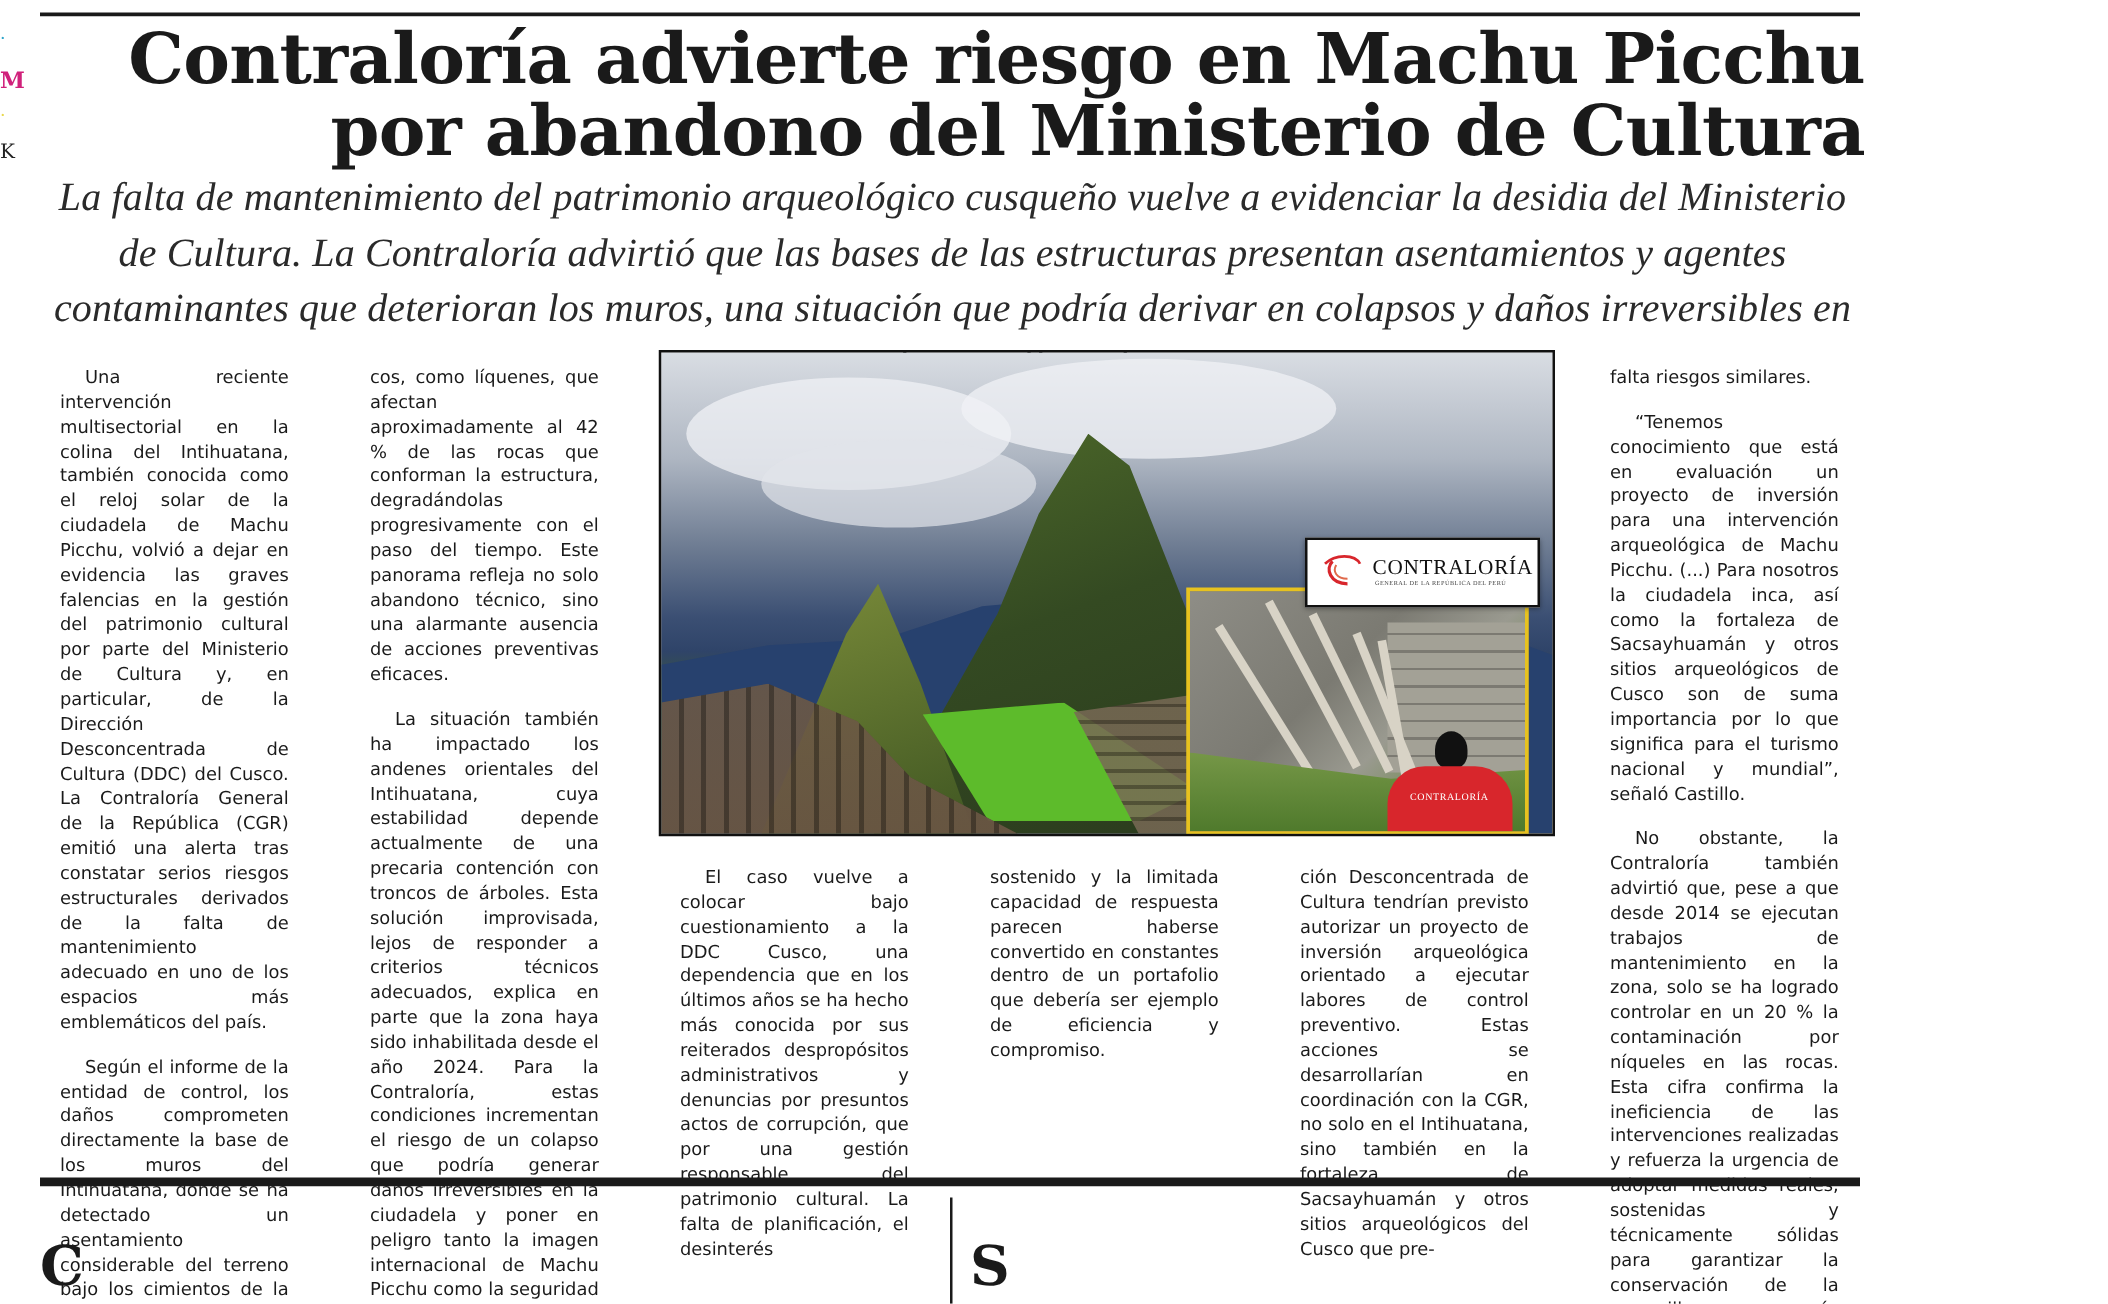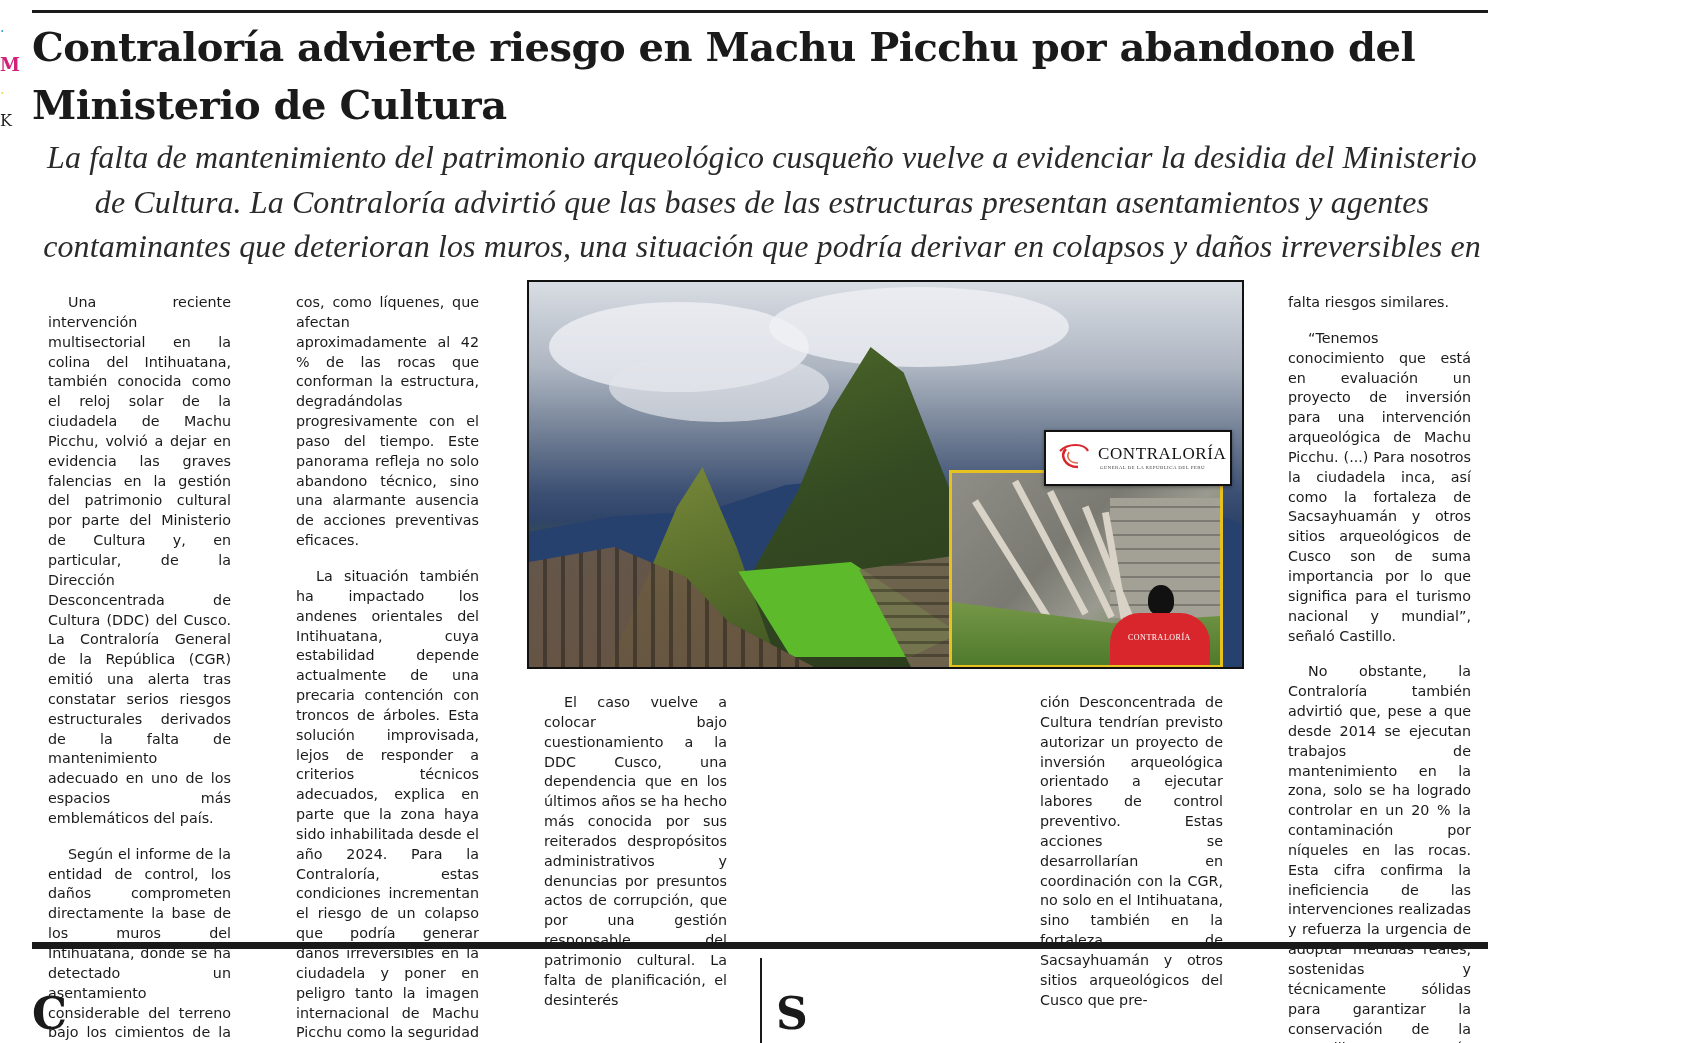--- a/index.html
+++ b/index.html
@@ -8,21 +8,21 @@
     .margin-marks { position: absolute; left: 0; top: 22px; width: 10px; height: 110px; }
     .mark { position: absolute; left: 0; font-family: "DejaVu Serif", serif; font-size: 18px; line-height: 18px; }
     .mark.m1 { top: 0; color: #2aa3c9; font-size: 14px; }
     .mark.m2 { top: 34px; color: #d0217b; font-weight: bold; }
     .mark.m3 { top: 62px; color: #e8d84a; font-size: 14px; }
     .mark.m4 { top: 90px; color: #222; font-size: 16px; }
 
     .top-rule { position: absolute; left: 32px; top: 10px; width: 1456px; height: 3px; background: #1a1a1a; }
 
     .headline { position: absolute; left: 32px; top: 18px; width: 1460px; margin: 0;
-      font-family: "DejaVu Serif", serif; font-weight: bold; font-size: 40px; line-height: 58px; letter-spacing: -0.5px; color: #1a1a1a; }
+      font-family: "DejaVu Serif", serif; font-weight: bold; font-size: 56px; line-height: 58px; letter-spacing: -0.5px; color: #1a1a1a; text-align: right; }
 
     .deck { position: absolute; left: 32px; top: 135px; width: 1460px; margin: 0;
       font-family: "Liberation Serif", serif; font-style: italic; font-size: 32px; line-height: 44.5px; color: #2a2a2a; letter-spacing: 0.1px; text-align: center; }
 
     .body-text { font-family: "DejaVu Sans", sans-serif; font-size: 14.3px; line-height: 19.85px; text-align: justify; color: #1a1a1a; margin: 0; }
     .body-text p { margin: 16px; text-indent: 20px; }
     .body-text p.cont { text-indent: 0; }
 
     .col { position: absolute; }
     .col1 { left: 32px; top: 277px; width: 215px; }
@@ -132,20 +132,21 @@
     <span class="brand">CONTRALORÍA</span>
     <span class="brand-sub">GENERAL DE LA REPÚBLICA DEL PERÚ</span>
   </div>
 </div>
 
 <div class="col col3 body-text">
   <p>El caso vuelve a colocar bajo cuestionamiento a la DDC Cusco, una dependencia que en los últimos años se ha hecho más conocida por sus reiterados despropósitos administrativos y denuncias por presuntos actos de corrupción, que por una gestión responsable del patrimonio cultural. La falta de planificación, el desinterés</p>
 </div>
 
 <div class="col col4 body-text">
+  <p class="cont">sostenido y la limitada capacidad de respuesta parecen haberse convertido en constantes dentro de un portafolio que debería ser ejemplo de eficiencia y compromiso.</p>
 </div>
 
 <div class="col col5 body-text">
   <p class="cont">ción Desconcentrada de Cultura tendrían previsto autorizar un proyecto de inversión arqueológica orientado a ejecutar labores de control preventivo. Estas acciones se desarrollarían en coordinación con la CGR, no solo en el Intihuatana, sino también en la fortaleza de Sacsayhuamán y otros sitios arqueológicos del Cusco que pre-</p>
 </div>
 
 <div class="col col6 body-text">
   <p class="cont">falta riesgos similares.</p>
   <p>“Tenemos conocimiento que está en evaluación un proyecto de inversión para una intervención arqueológica de Machu Picchu. (...) Para nosotros la ciudadela inca, así como la fortaleza de Sacsayhuamán y otros sitios arqueológicos de Cusco son de suma importancia por lo que significa para el turismo nacional y mundial”, señaló Castillo.</p>
   <p>No obstante, la Contraloría también advirtió que, pese a que desde 2014 se ejecutan trabajos de mantenimiento en la zona, solo se ha logrado controlar en un 20 % la contaminación por níqueles en las rocas. Esta cifra confirma la ineficiencia de las intervenciones realizadas y refuerza la urgencia de adoptar medidas reales, sostenidas y técnicamente sólidas para garantizar la conservación de la maravilla más representativa del Perú.</p>

